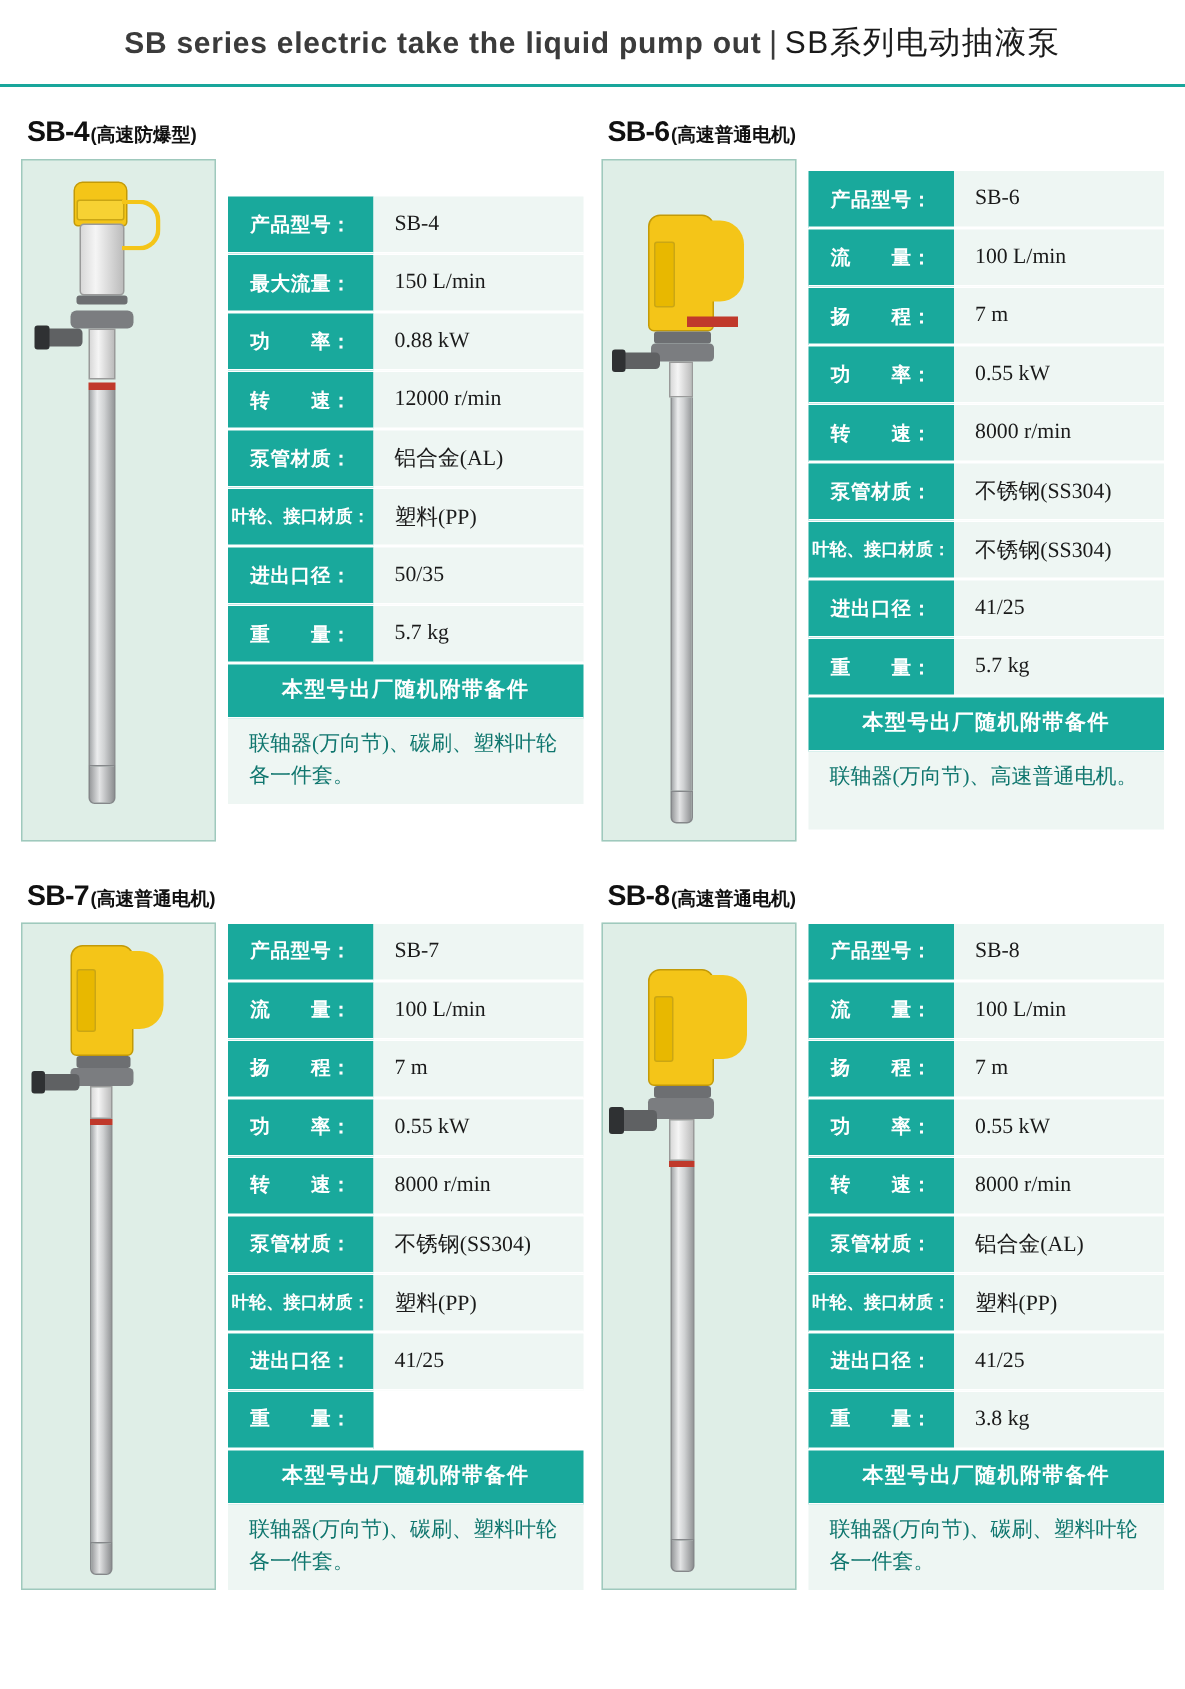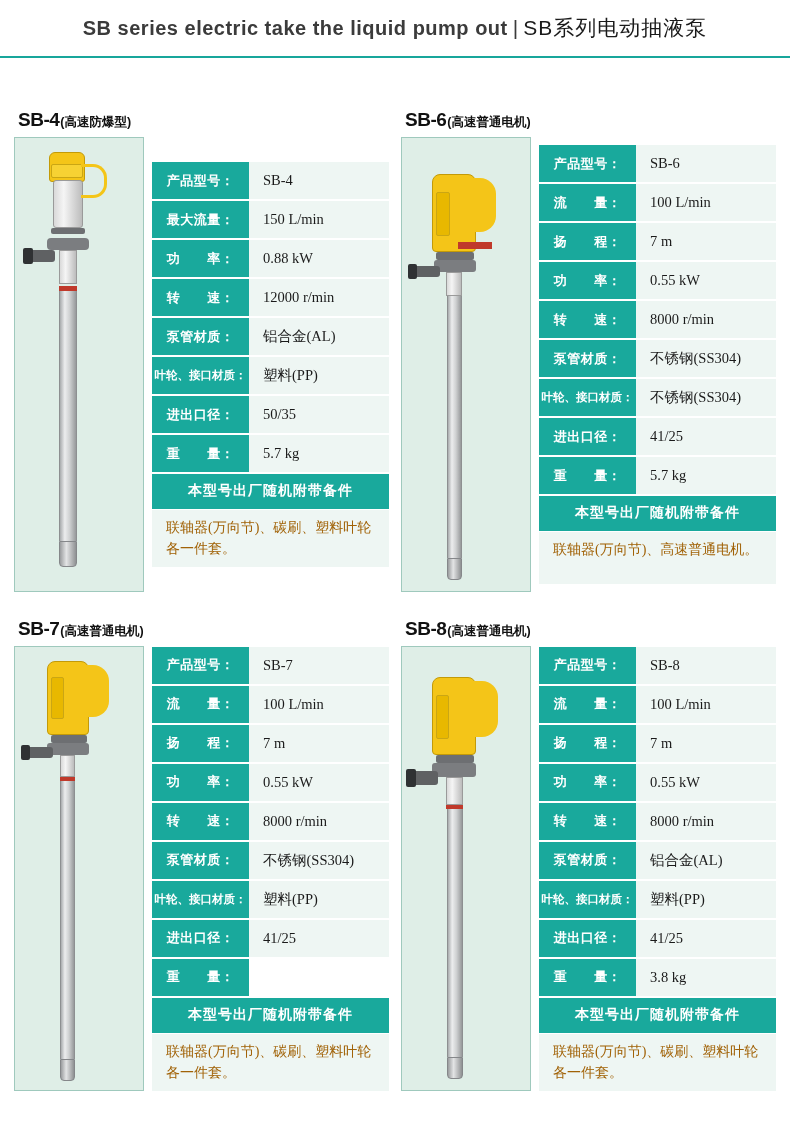--- a/index.html
+++ b/index.html
@@ -48,21 +48,20 @@
     font-size: 21px;
     font-weight: normal;
     color: #1a1a1a;
     letter-spacing: 1px;
   }
 
   
   .grid {
     position: relative;
     padding: 12px 14px 0 14px;
-    margin-top: 31px;
   }
   .row {
     display: flex;
     gap: 12px;
   }
   .cell {
     width: 381px;
     position: relative;
   }
 
@@ -209,21 +208,21 @@
     color: #ffffff;
     font-size: 14px;
     font-weight: bold;
     text-align: center;
     padding: 8px 0 9px 0;
     letter-spacing: 1px;
     border-bottom: 1px solid #ffffff;
   }
   .spare-body {
     background: #eef6f3;
-    color: #a16207;
+    color: #0f766e;
     font-family: "Liberation Serif", serif;
     font-size: 14px;
     line-height: 1.5;
     padding: 7px 10px 8px 14px;
     min-height: 52px;
   }
 </style>
 </head>
 <body>
 

